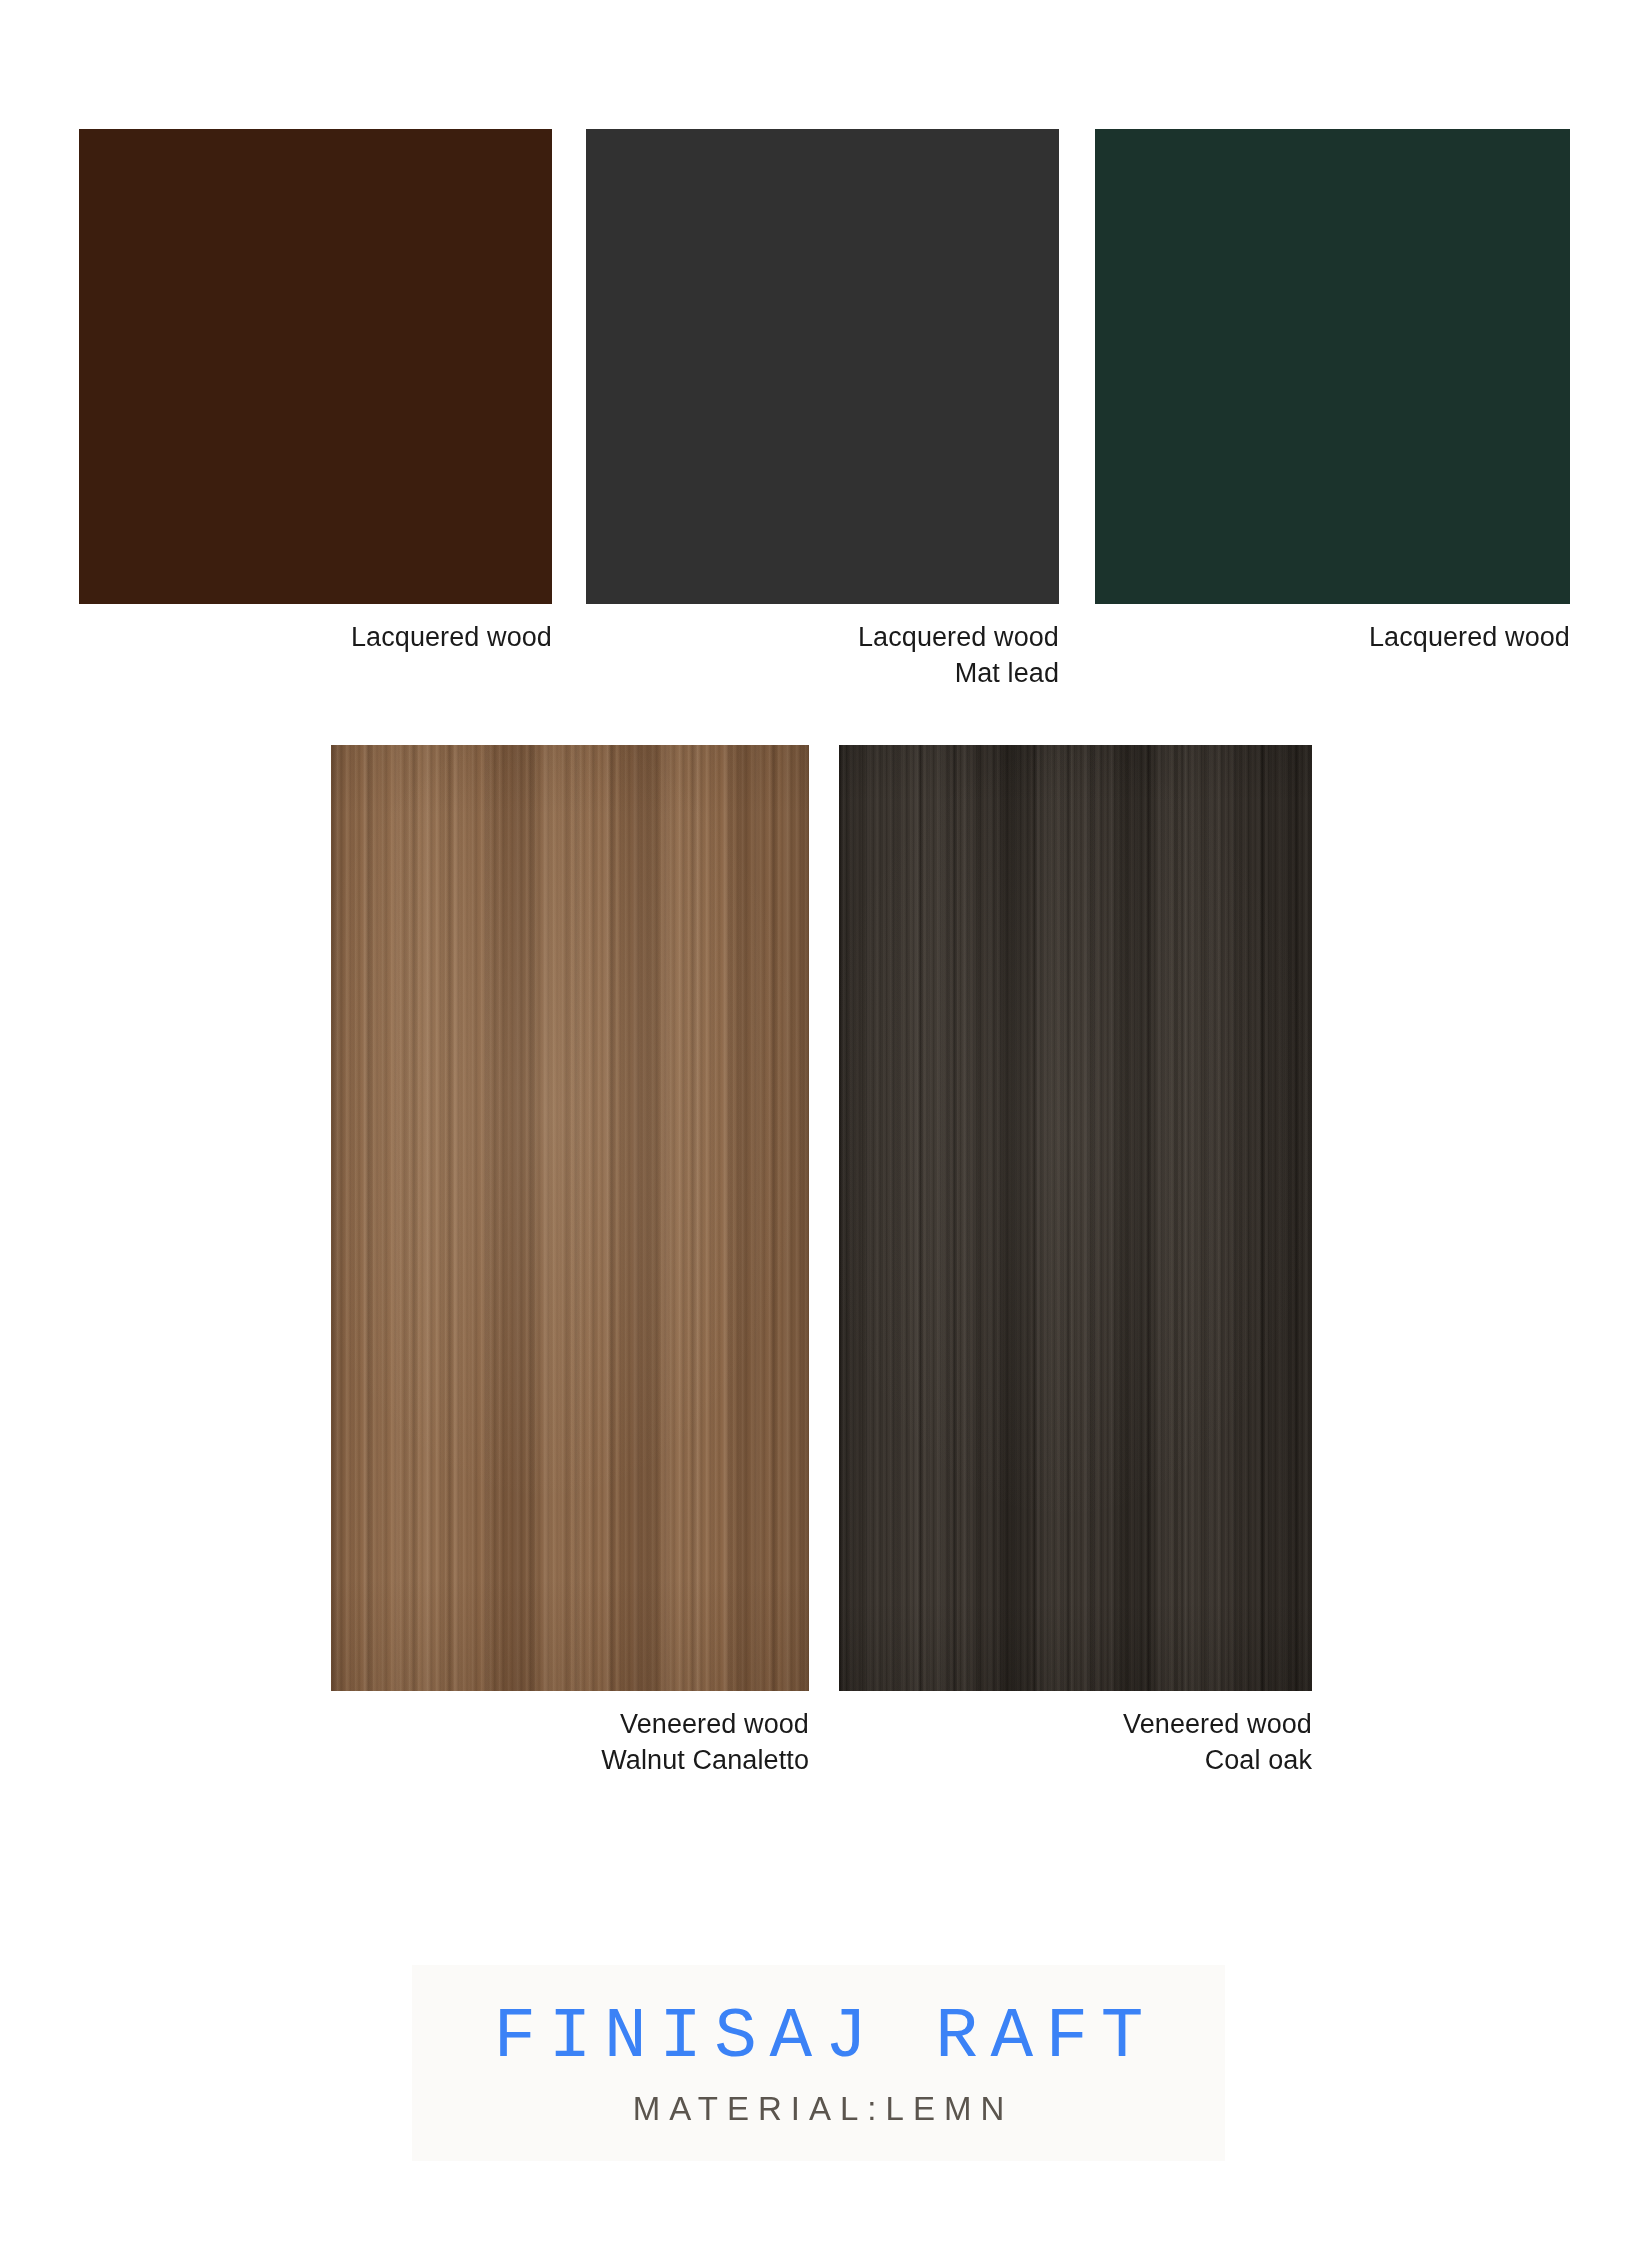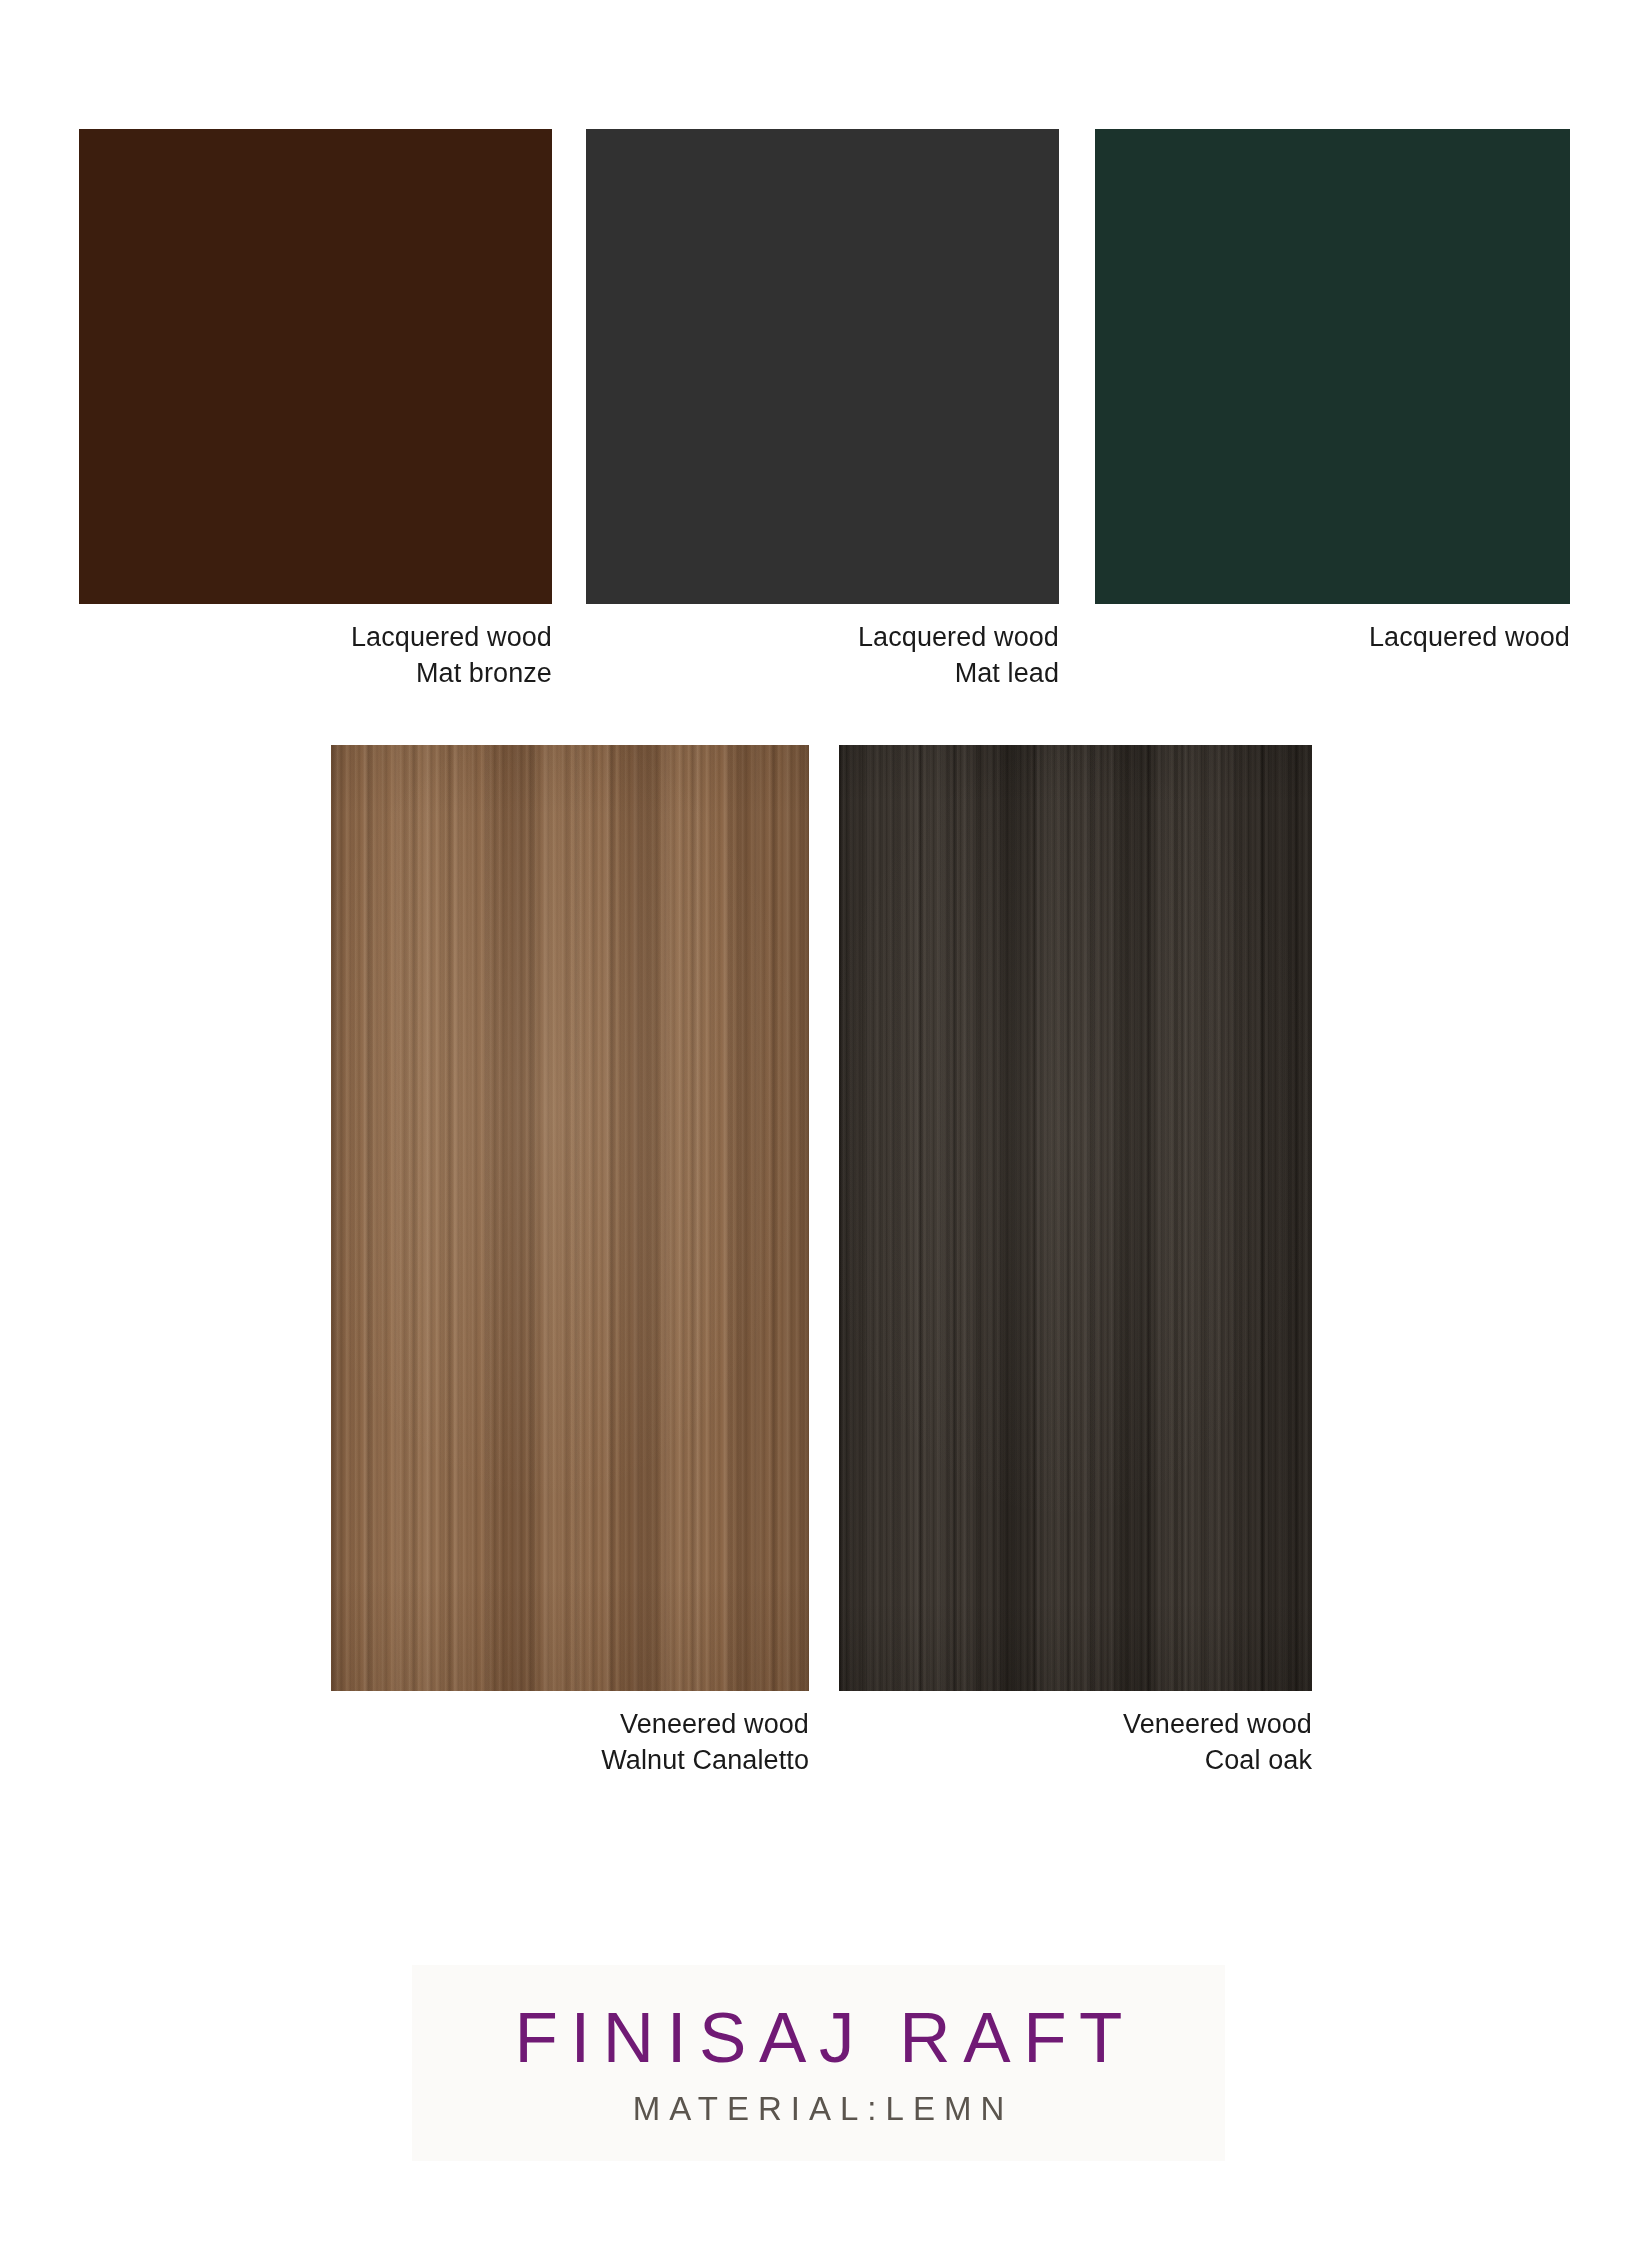--- a/index.html
+++ b/index.html
@@ -237,26 +237,26 @@
     position: absolute;
     box-sizing: border-box;
     background: #fbfaf8;
     display: flex;
     flex-direction: column;
     align-items: center;
     justify-content: center;
   }
 
   .brand-title {
-    font-family: Liberation Sans, sans-serif;
+    font-family: Liberation Mono, monospace;
     font-size: 71px;
     line-height: 1;
     letter-spacing: 12.6px;
     text-indent: 12.6px;
-    color: #701a75;
+    color: #3b82f6;
     font-weight: 400;
     white-space: nowrap;
   }
 
   .brand-subtitle {
     margin-top: 19px;
     font-family: "Liberation Sans", sans-serif;
     font-size: 33px;
     line-height: 1;
     letter-spacing: 9px;
@@ -268,21 +268,20 @@
 </style>
 </head>
 <body>
 
 <div class="page">
 
   <div class="swatch-card row-lacquer" style="left:79px; top:129px; width:473px;">
     <div class="swatch-chip" style="background-color:#3C1E0E;"></div>
     <div class="swatch-caption">
       <span>Lacquered wood</span>
-      <span class="caption-line-2">Mat bronze</span>
     </div>
   </div>
 
   <div class="swatch-card row-lacquer" style="left:586px; top:129px; width:473px;">
     <div class="swatch-chip" style="background-color:#313131;"></div>
     <div class="swatch-caption">
       <span>Lacquered wood</span>
       <span class="caption-line-2">Mat lead</span>
     </div>
   </div>

